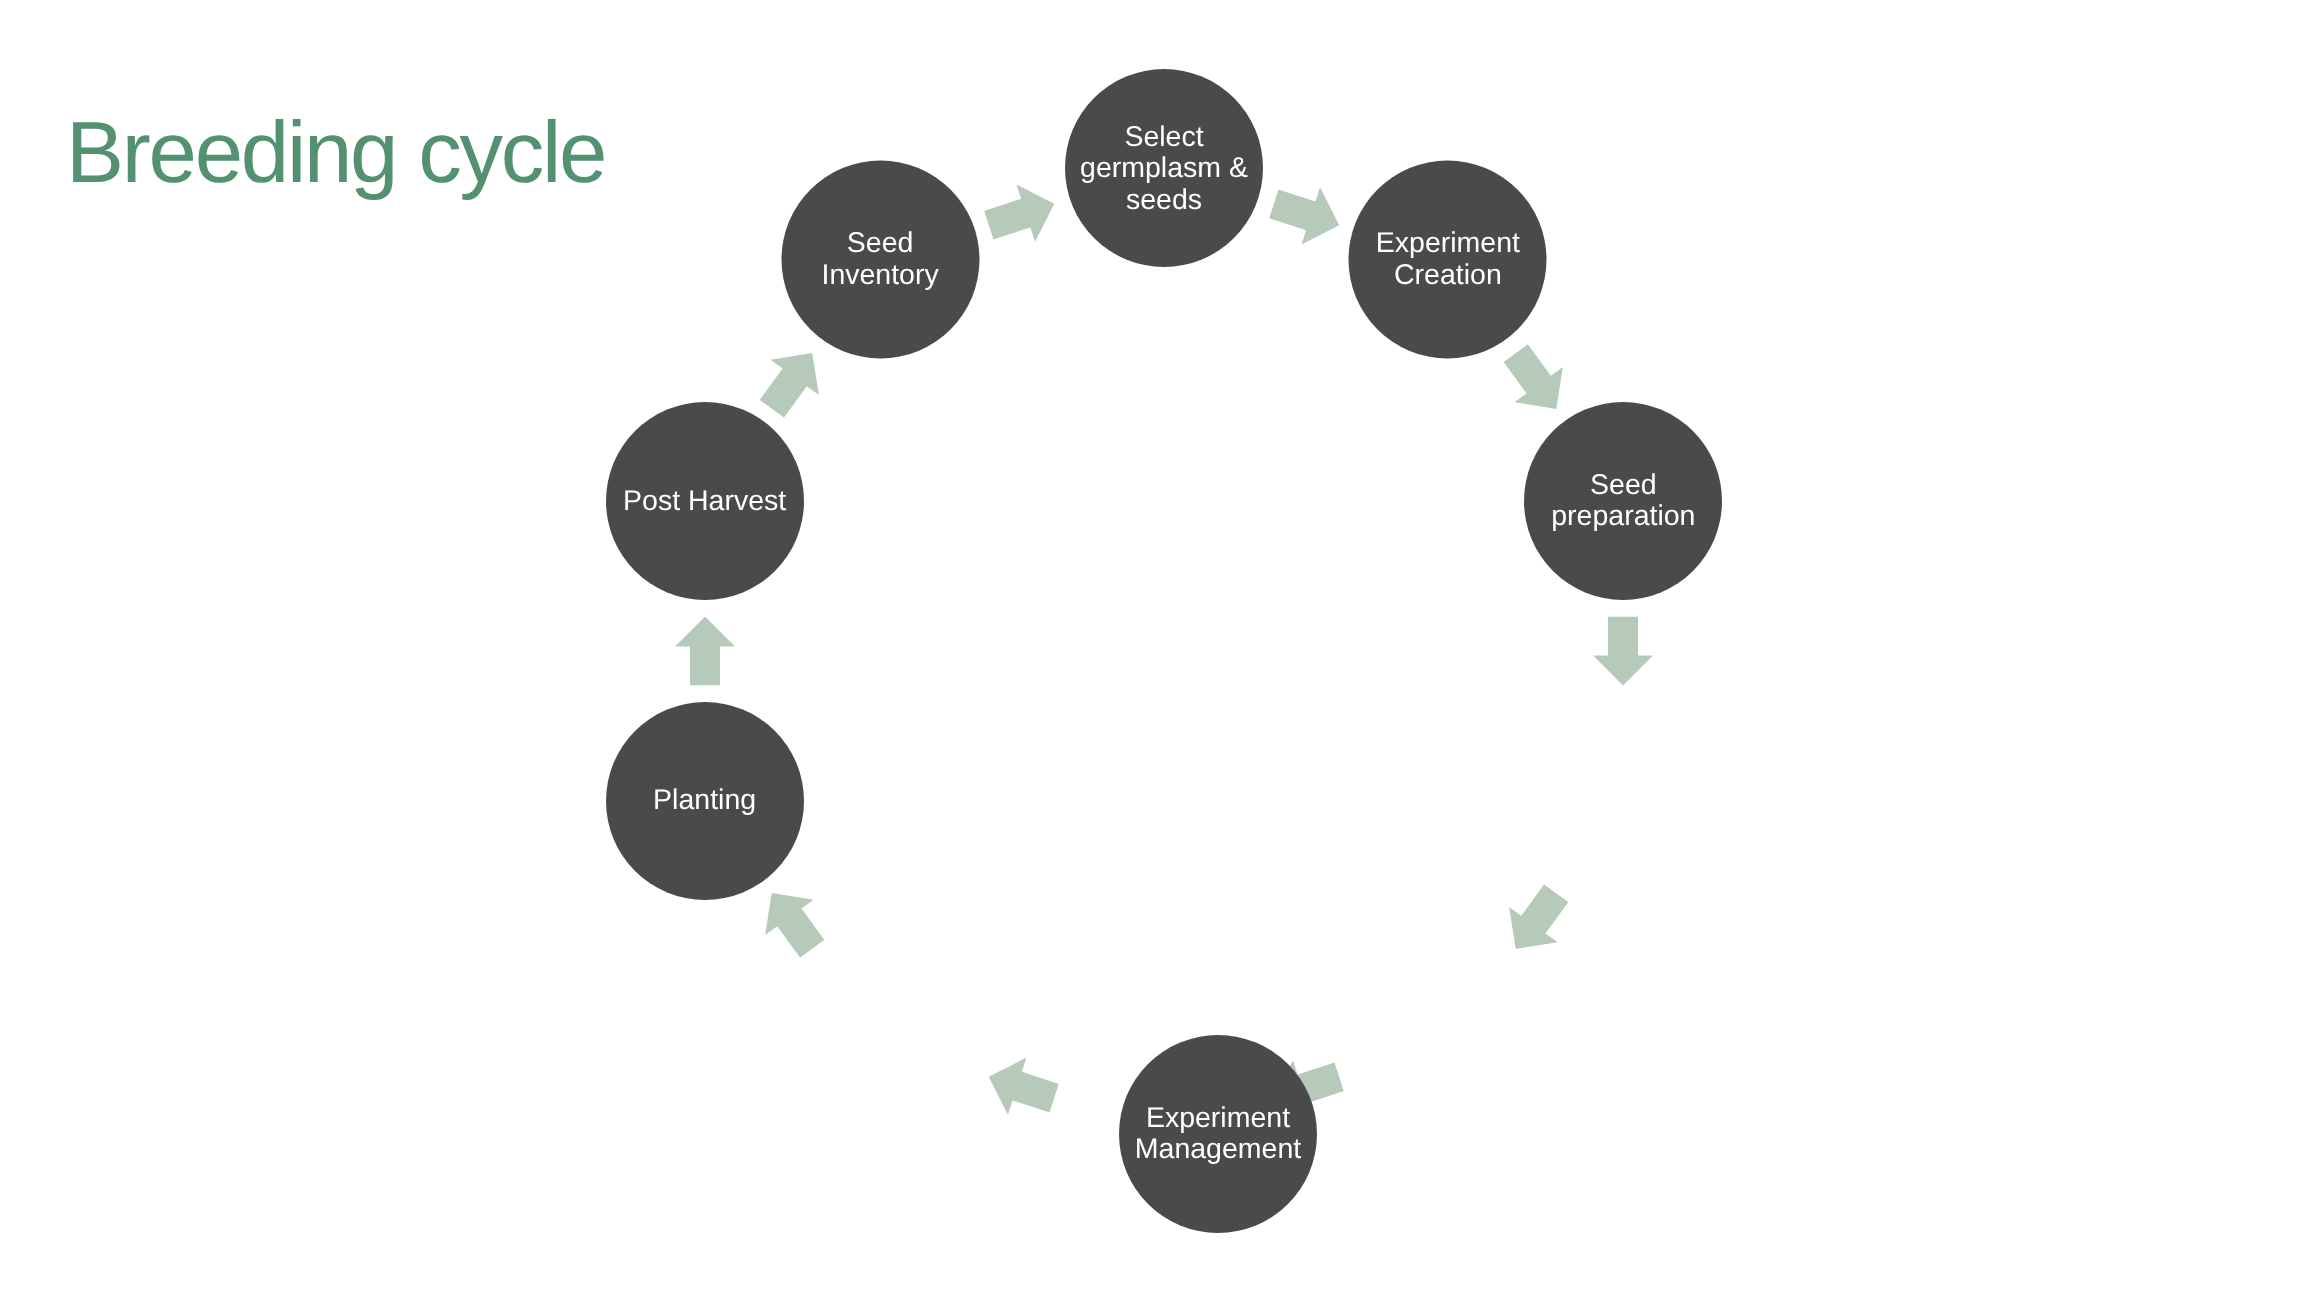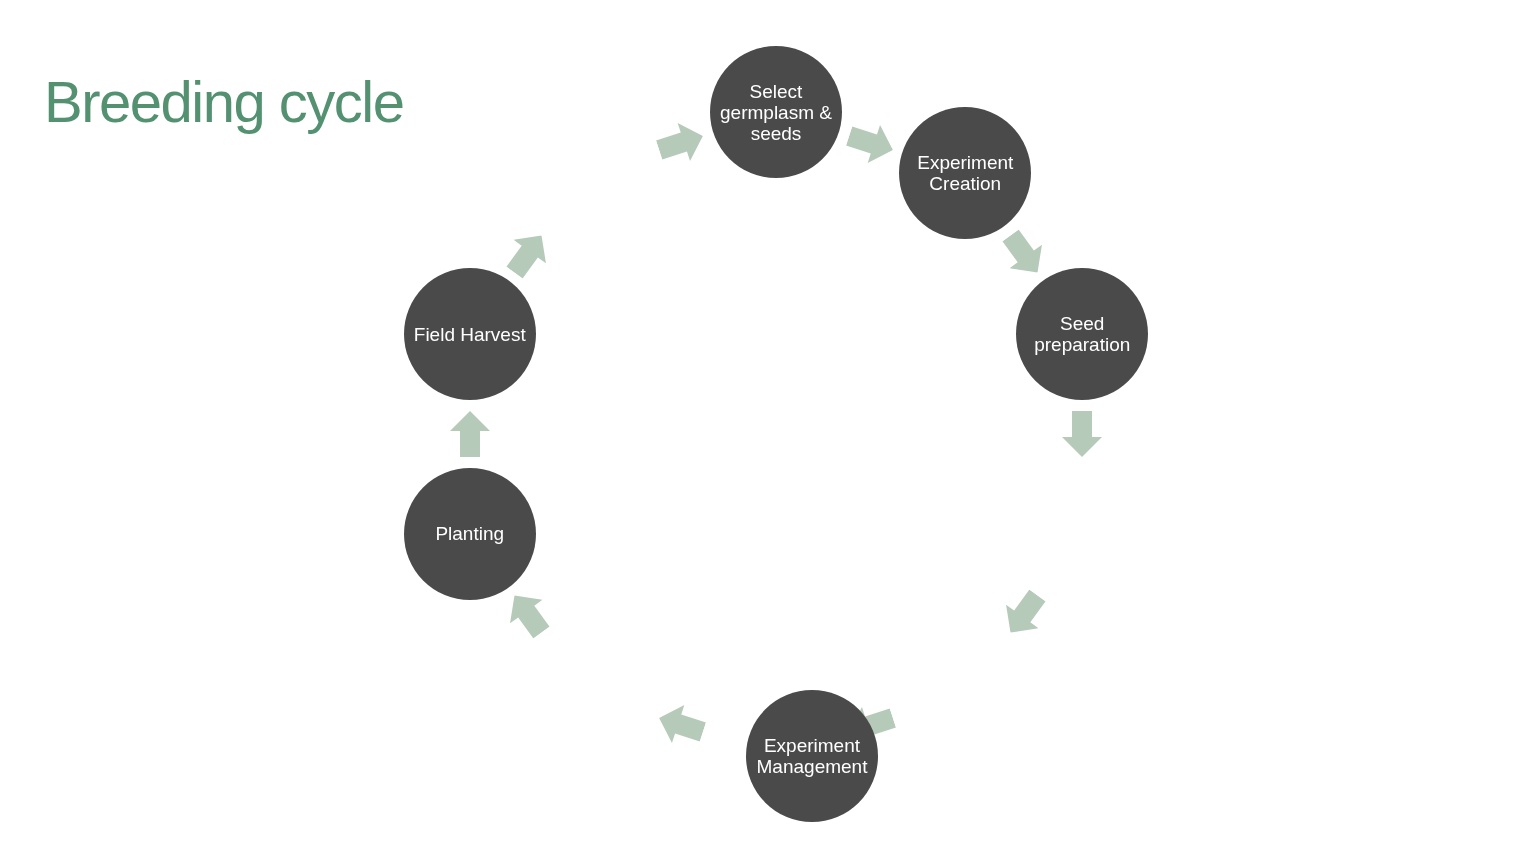--- a/index.html
+++ b/index.html
@@ -119,26 +119,29 @@
       </div>
       <div class="cycle-step" style="left: 403.76px; top: 467.503px;">
         <div class="step-label">Planting</div>
       </div>
       <div class="cycle-arrow" style="left: 447px; top: 414px; transform: rotate(270deg);">
         <svg viewBox="0 0 46 40" xmlns="http://www.w3.org/2000/svg">
           <polygon points="0,10 26,10 26,0 46,20 26,40 26,30 0,30" fill="#b6caba"></polygon>
         </svg>
       </div>
       <div class="cycle-step" style="left: 403.76px; top: 268.497px;">
-        <div class="step-label">Field Harvest</div>
+        <div class="step-label">Post Harvest</div>
       </div>
       <div class="cycle-arrow" style="left: 505.441px; top: 234.138px; transform: rotate(306deg);">
         <svg viewBox="0 0 46 40" xmlns="http://www.w3.org/2000/svg">
           <polygon points="0,10 26,10 26,0 46,20 26,40 26,30 0,30" fill="#b6caba"></polygon>
         </svg>
+      </div>
+      <div class="cycle-step" style="left: 520.733px; top: 107.497px;">
+        <div class="step-label">Seed Inventory</div>
       </div>
       <div class="cycle-arrow" style="left: 658.441px; top: 122.977px; transform: rotate(342deg);">
         <svg viewBox="0 0 46 40" xmlns="http://www.w3.org/2000/svg">
           <polygon points="0,10 26,10 26,0 46,20 26,40 26,30 0,30" fill="#b6caba"></polygon>
         </svg>
       </div>
     </div>
 </div>
 
 </body></html>

